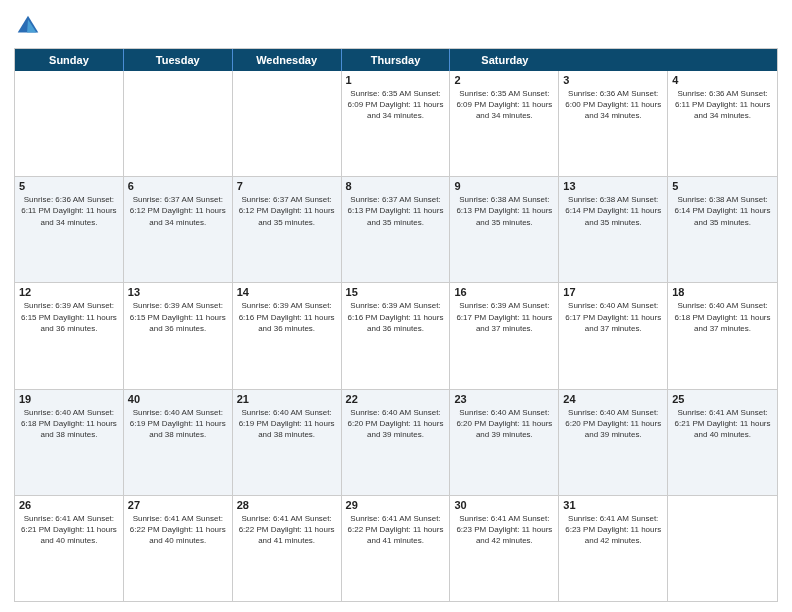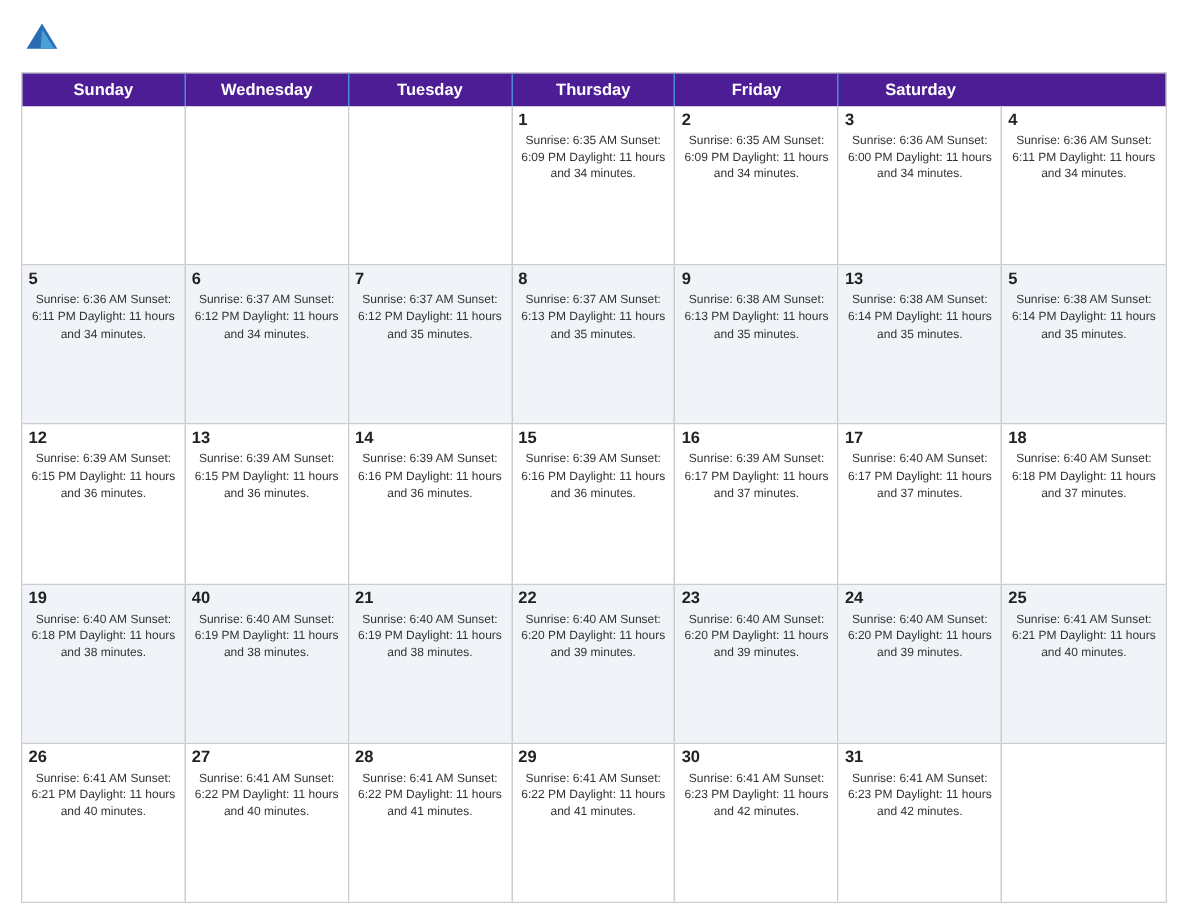--- a/index.html
+++ b/index.html
@@ -61,21 +61,21 @@
     }
     .calendar {
       flex: 1;
       display: flex;
       flex-direction: column;
       border: 1px solid #ccc;
     }
     .cal-header {
       display: grid;
       grid-template-columns: repeat(7, 1fr);
-      background: #4c1d95;
+      background: #0c4a6e;
     }
     .cal-header-cell {
       color: #fff;
       font-size: 11px;
       font-weight: bold;
       padding: 5px 4px;
       text-align: center;
       border-right: 1px solid #4a8dd5;
     }
     .cal-header-cell:last-child { border-right: none; }
@@ -133,24 +133,23 @@
     </div>
     <div class="title-block">
       <div class="calendar-title"></div>
       <div class="calendar-subtitle"></div>
     </div>
   </div>
 
   <div class="calendar">
     <div class="cal-header">
     <div class="cal-header-cell">Sunday</div>
+        <div class="cal-header-cell">Tuesday</div>
         <div class="cal-header-cell">Wednesday</div>
-        <div class="cal-header-cell">Tuesday</div>
         <div class="cal-header-cell">Thursday</div>
-        <div class="cal-header-cell">Friday</div>
         <div class="cal-header-cell">Saturday</div>
       </div>
     <div class="cal-body">
     <div class="cal-row">
           <div class="cal-cell"></div>
           <div class="cal-cell"></div>
           <div class="cal-cell"></div>
           <div class="cal-cell">
             <div class="day-num">1</div>
             <div class="cell-detail">Sunrise: 6:35 AM

